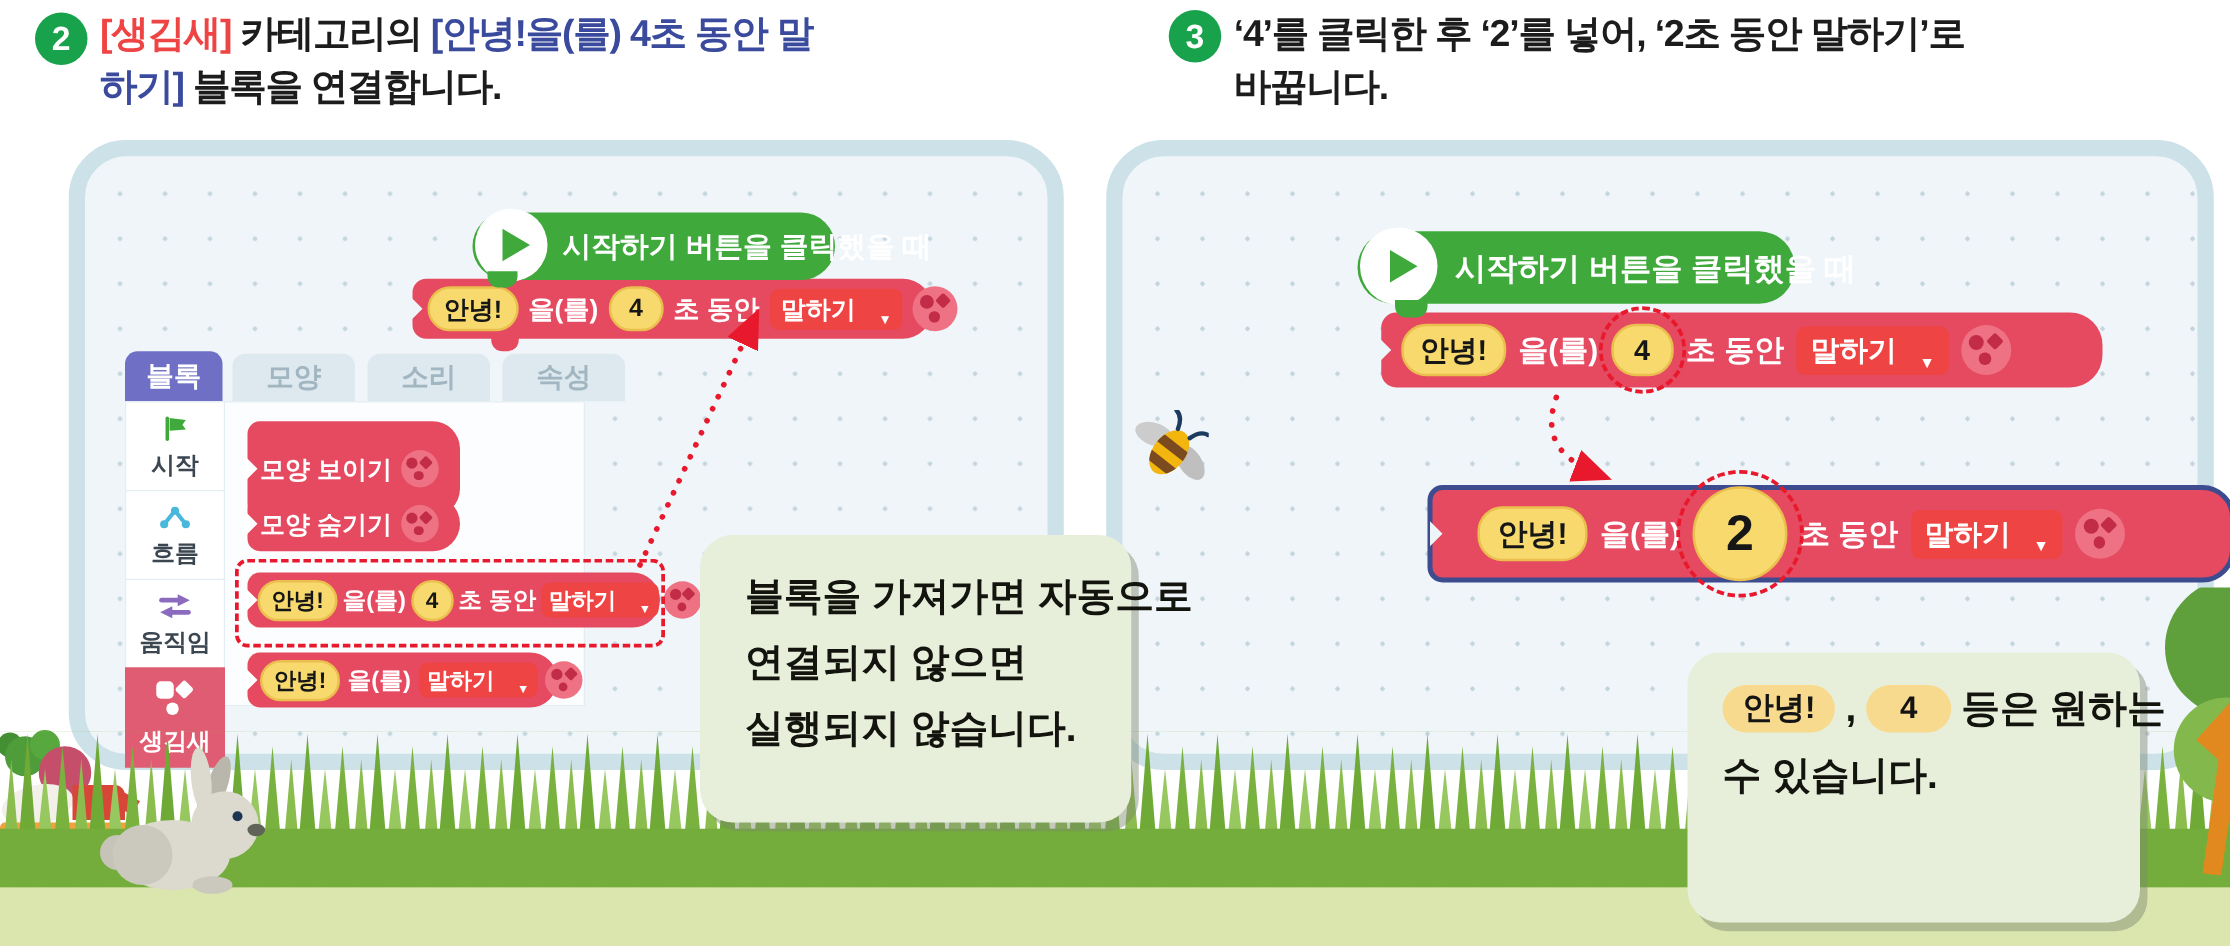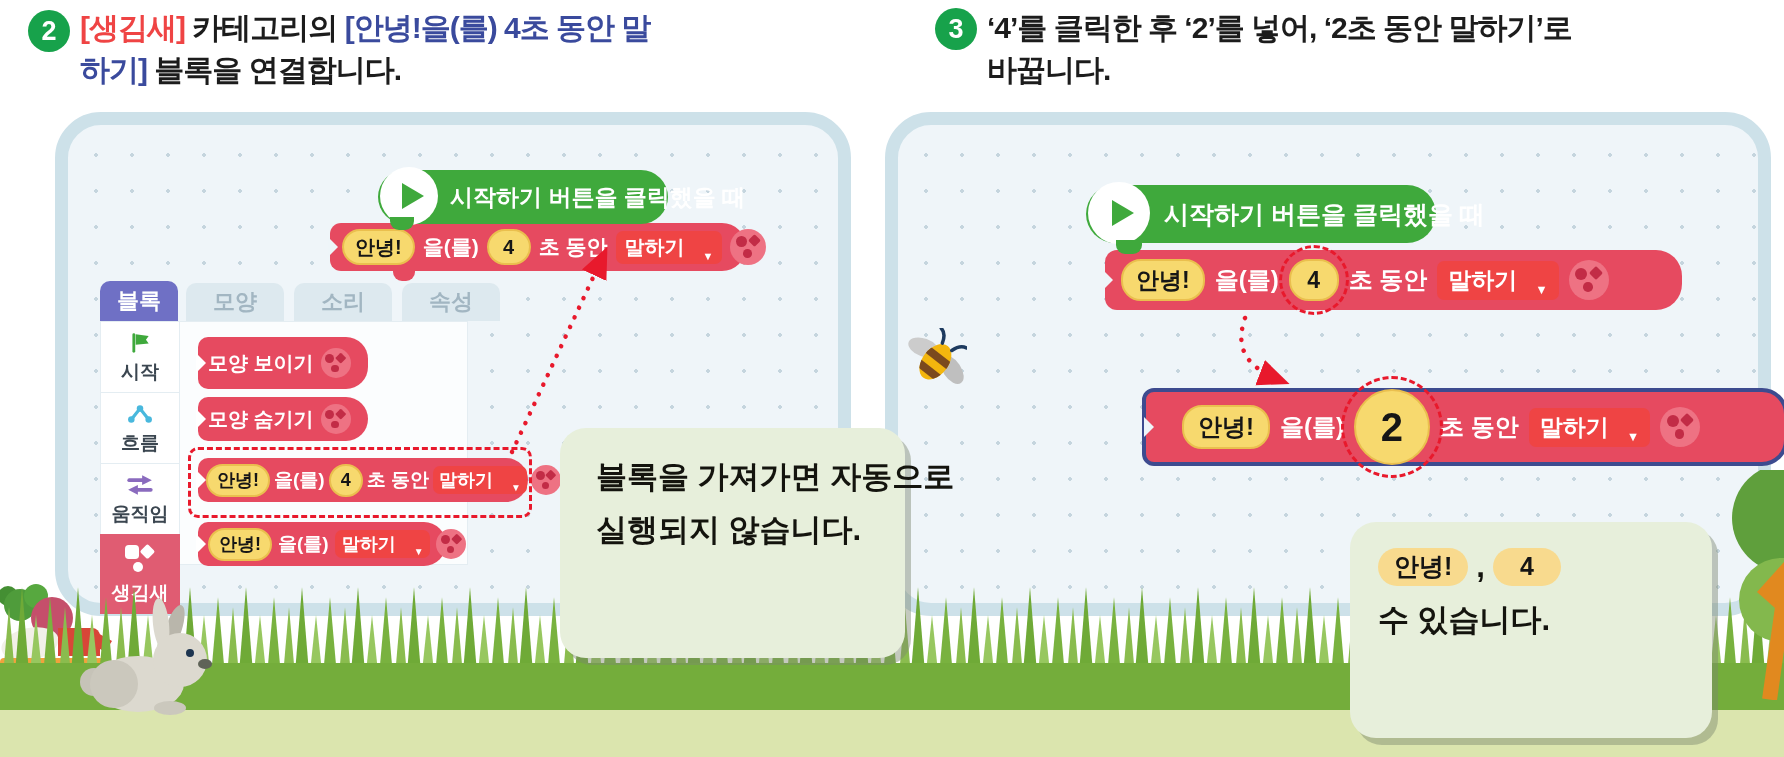--- a/index.html
+++ b/index.html
@@ -217,21 +217,21 @@
       </div>
       <div class="cat active" style="left:32px;top:409px;height:78px;">
         <span class="dots bare s34">
             <i class="da"></i>
             <i class="db"></i>
             <i class="dc"></i>
           </span>
         <span>생김새</span>
       </div>
 
-      <div class="say on-white" style="left:130px;top:212px;width:150px;height:44px;gap:7px;padding:4px 10px;font-size:20px;border-radius:10px 22px 22px 10px;">
+      <div class="say on-white" style="left:130px;top:212px;width:150px;height:44px;gap:7px;padding:16px 10px;font-size:20px;border-radius:10px 22px 22px 10px;">
         <span class="txt">모양 보이기</span>
         <span class="dots s30">
             <i class="da"></i>
             <i class="db"></i>
             <i class="dc"></i>
           </span>
       </div>
       <div class="say on-white" style="left:130px;top:272px;width:150px;height:44px;gap:7px;padding:0 10px;font-size:20px;border-radius:10px 22px 22px 10px;">
         <span class="txt">모양 숨기기</span>
         <span class="dots s30">
@@ -268,20 +268,21 @@
         <span class="dots s30">
             <i class="da"></i>
             <i class="db"></i>
             <i class="dc"></i>
           </span>
       </div>
     </div>
 
     <div class="callout" style="left:560px;top:428px;width:345px;height:230px;padding:22px 0 0 36px;box-sizing:border-box;">
       <div class="cline">블록을 가져가면 자동으로</div>
+      <div class="cline">연결되지 않으면</div>
       <div class="cline">실행되지 않습니다.</div>
     </div>
   </section>
 
   <section>
     <div class="badge" style="left:935px;top:8px;">3</div>
     <div class="hline" style="left:987px;top:8px;">‘4’를 클릭한 후 ‘2’를 넣어, ‘2초 동안 말하기’로</div>
     <div class="hline" style="left:987px;top:50px;">바꿉니다.</div>
 
     <div class="panel" style="left:885px;top:112px;width:860px;height:478px;">
@@ -329,20 +330,21 @@
             <i class="dc"></i>
           </span>
       </div>
     </div>
 
     <div class="callout" style="left:1350px;top:522px;width:362px;height:216px;padding:18px 0 0 28px;box-sizing:border-box;">
       <div class="cline" style="display:flex;align-items:center;gap:8px;">
         <span class="cpill">안녕!</span>
         <span>,</span>
         <span class="cpill" style="min-width:36px;">4</span>
+        <span>등은 원하는</span>
       </div>
       <div class="cline">수 있습니다.</div>
     </div>
   </section>
 
   <svg class="overlay" width="1784" height="757">
     <defs>
       <marker id="ah" markerWidth="8" markerHeight="8" refX="5.2" refY="3" orient="auto" markerUnits="strokeWidth">
         <path d="M0 0 L7 3 L0 6 Z" fill="#e8192c"></path>
       </marker>

